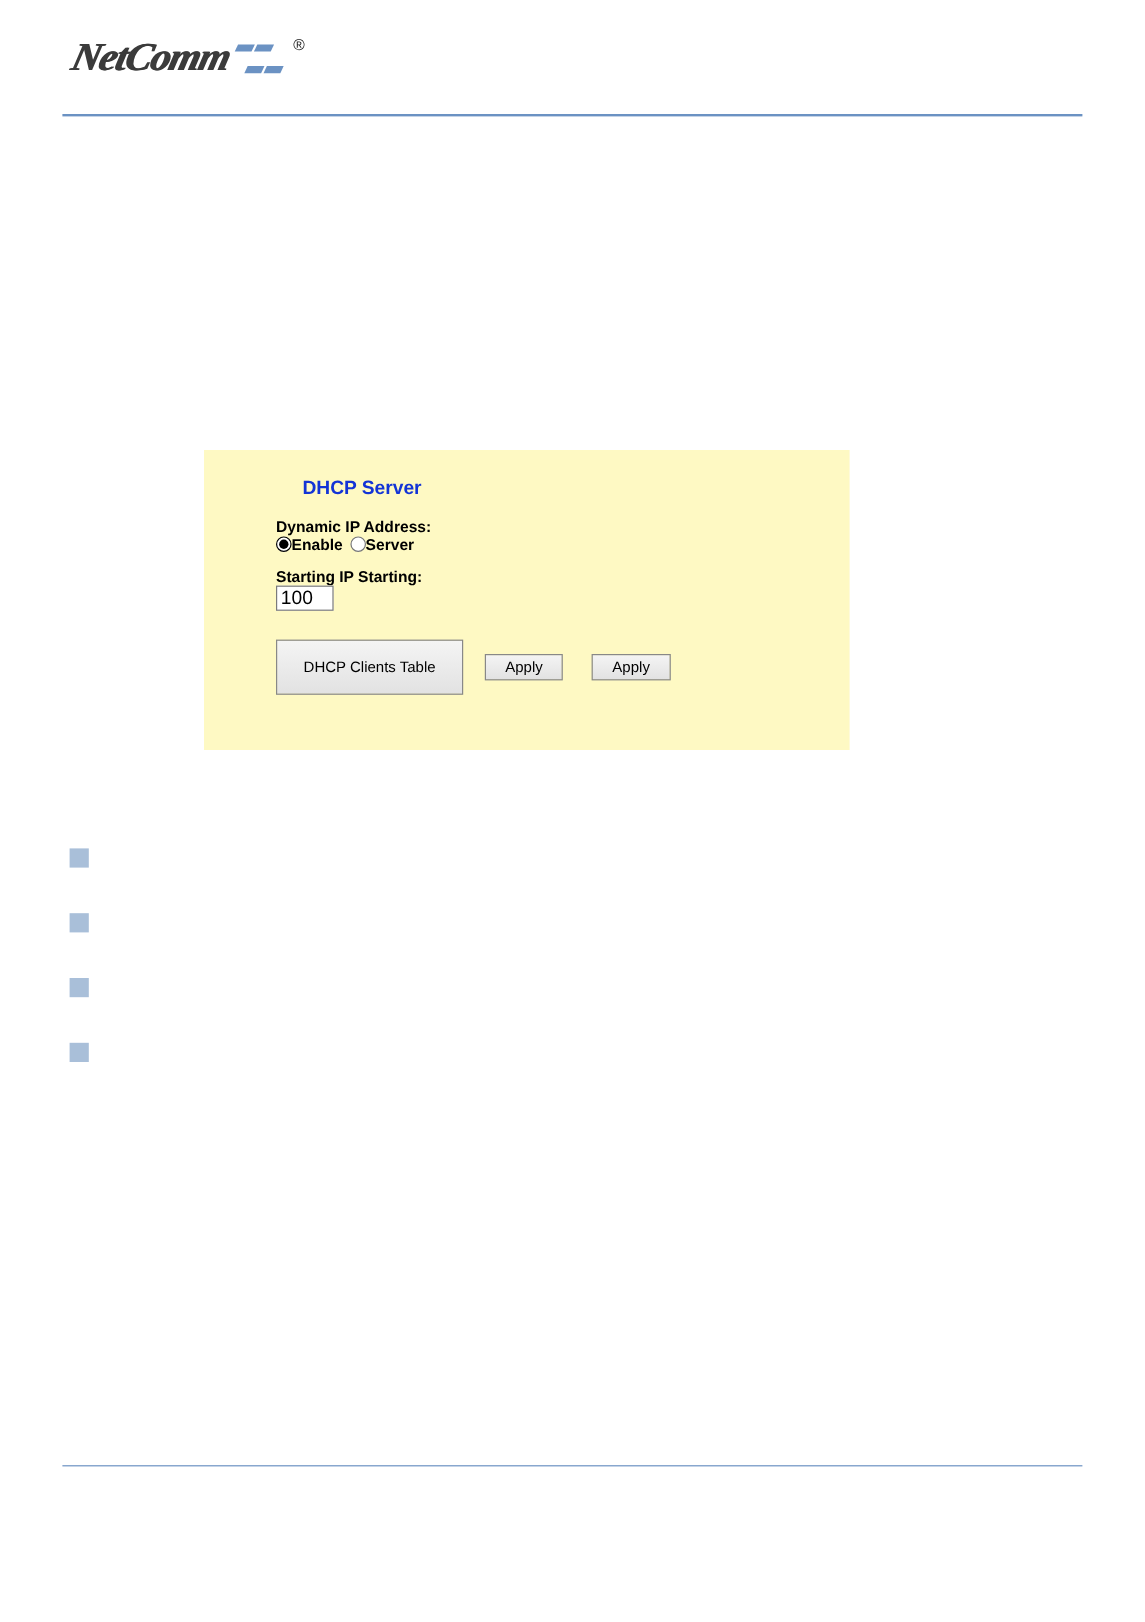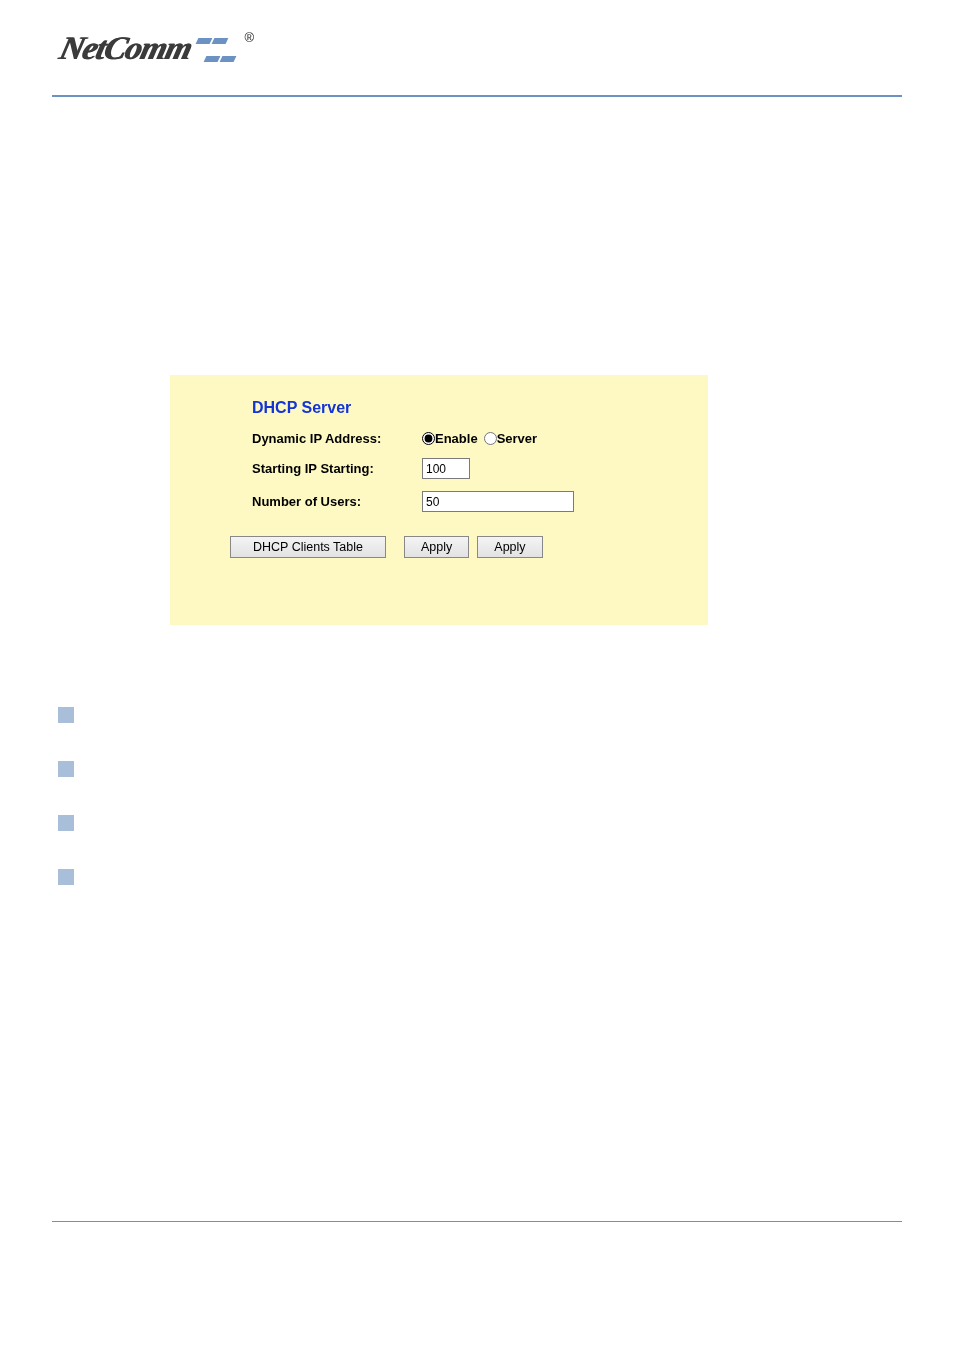--- a/index.html
+++ b/index.html
@@ -75,23 +75,24 @@
   }
   .panel-title {
     color: #1334d6;
     font-weight: bold;
     font-size: 16px;
     margin-left: 54px;
     margin-bottom: 14px;
   }
   .form-row {
     display: flex;
-    align-items: center;
+    align-items: flex-start;
     margin-bottom: 12px;
-    margin-left: 54px;
+    margin-left: 32px;
+    flex-direction: column;
   }
   .form-label {
     width: 170px;
     font-weight: bold;
     font-size: 13px;
     color: #000;
     text-align: left;
   }
   .radio-group {
     display: flex;
@@ -103,21 +104,21 @@
   }
   .radio-group label { display: inline-flex; align-items: center; gap: 0; }
   input[type="radio"] {
     width: 13px;
     height: 13px;
     accent-color: #000;
   }
   .text-input {
     height: 21px;
     font-family: Tahoma, sans-serif;
-    font-size: 12px;
+    font-size: 16px;
     padding: 1px 3px;
     border: 1px solid #7b7b7b;
     background: #fff;
   }
   .input-narrow { width: 48px; }
   .input-wide { width: 152px; }
   .button-row {
     display: flex;
     gap: 18px;
     align-items: center;
@@ -126,22 +127,22 @@
   }
   .btn {
     font-family: Tahoma, Arial, sans-serif;
     font-size: 12.5px;
     background: linear-gradient(#f4f4f4,#e2e2e2);
     border: 1px solid #888;
     padding: 3px 16px;
     cursor: pointer;
     color: #000;
   }
-  .btn-wide { padding: 3px 22px; }
-  .btn-group2 { display: flex; gap: 8px; }
+  .btn-wide { padding: 15px 22px; }
+  .btn-group2 { display: flex; gap: 24px; }
   .bullets {
     margin-top: 82px;
     margin-left: 58px;
   }
   .bullet {
     width: 16px;
     height: 16px;
     background: #a9bfd9;
     margin-bottom: 38px;
   }
@@ -185,24 +186,20 @@
           <span>Server</span>
         </label>
       </div>
     </div>
 
     <div class="form-row">
       <div class="form-label">Starting IP Starting:</div>
       <input class="text-input input-narrow" type="text" value="100" style="">
     </div>
 
-    <div class="form-row">
-      <div class="form-label">Number of Users:</div>
-      <input class="text-input input-wide" type="text" value="50" style="">
-    </div>
 
     <div class="button-row">
       <button class="btn btn-wide">DHCP Clients Table</button>
       <div class="btn-group2">
         <button class="btn">Apply</button>
         <button class="btn">Apply</button>
       </div>
     </div>
   </div>
 

